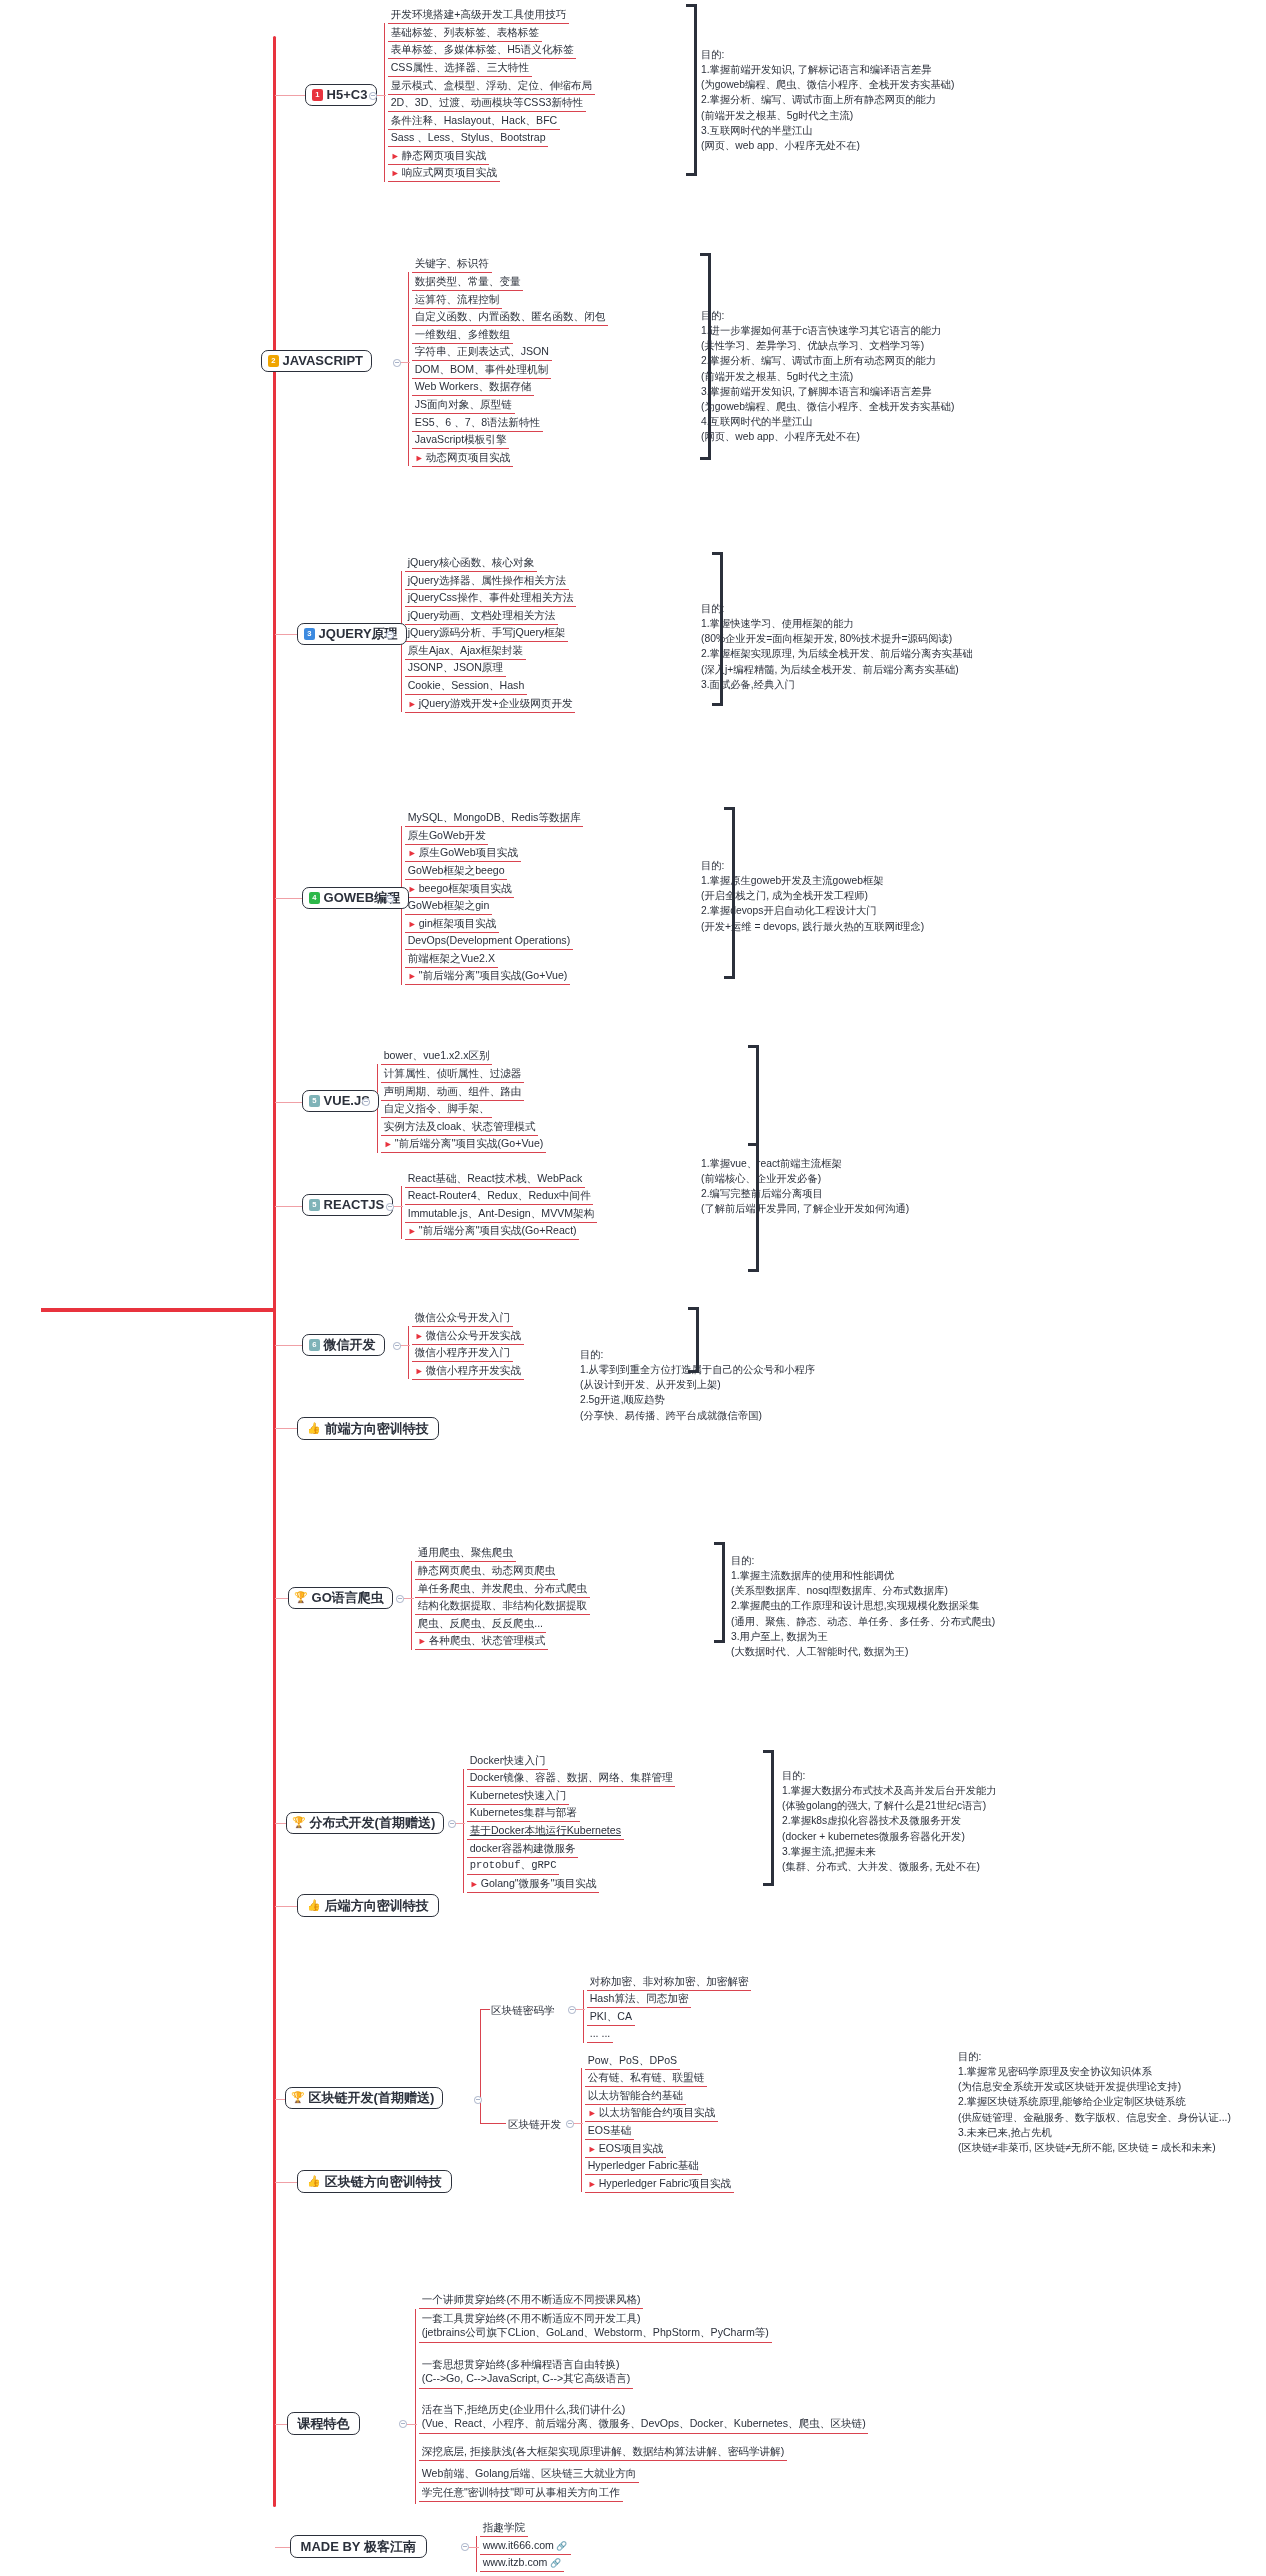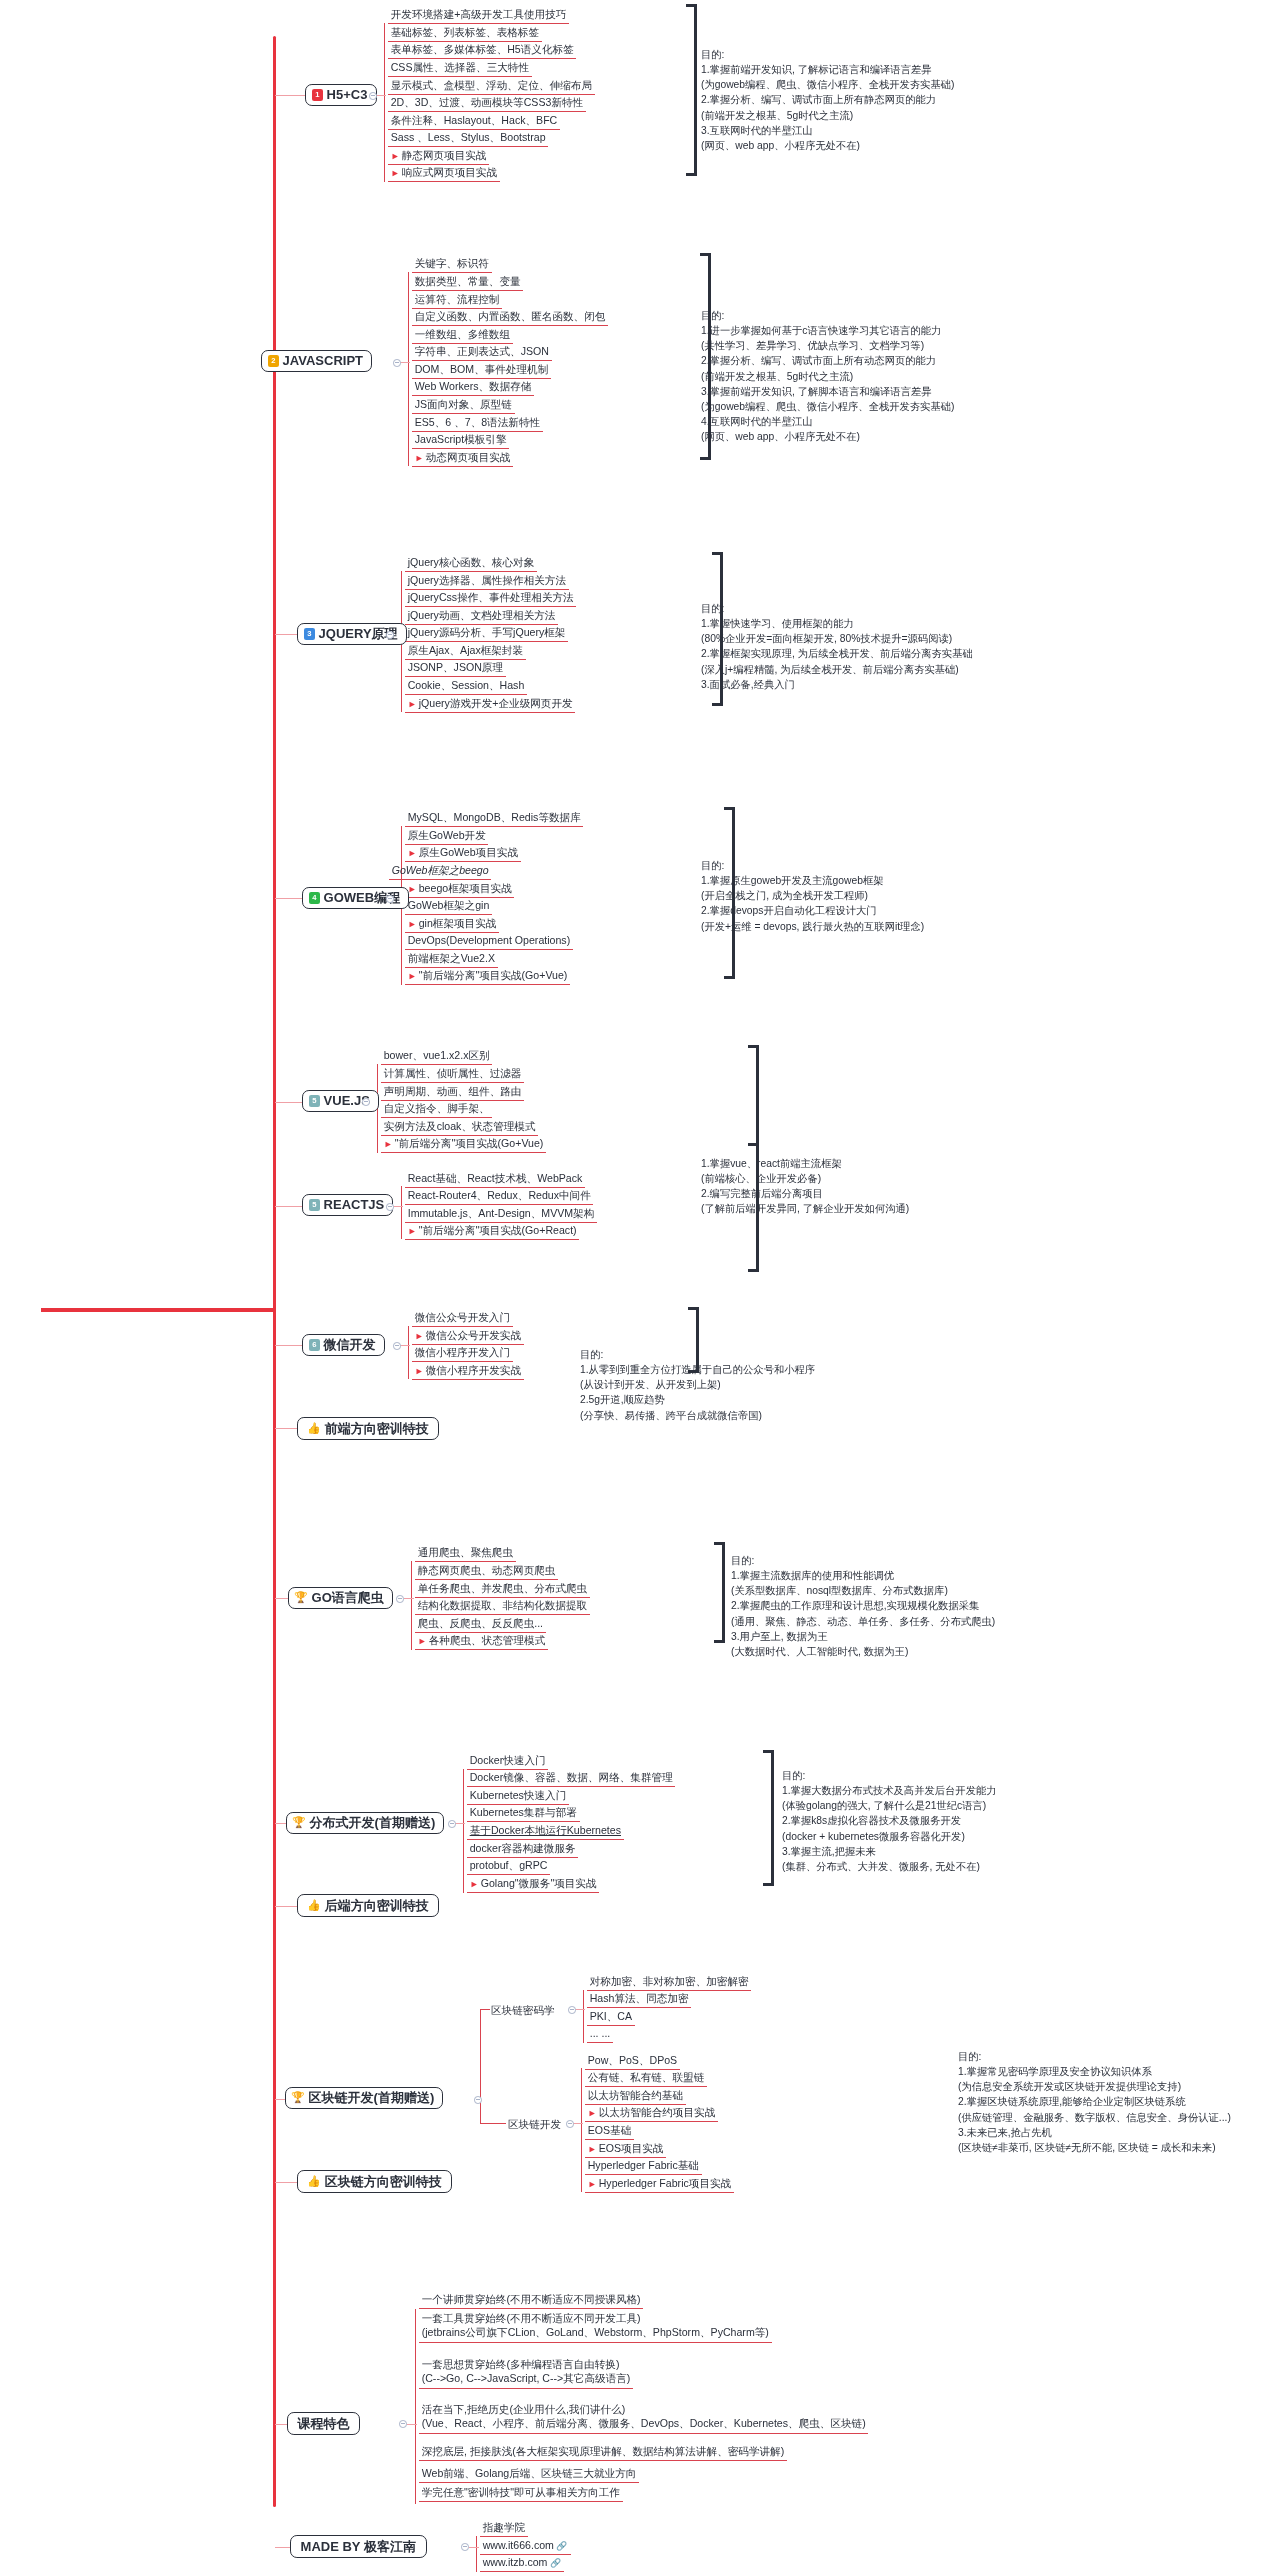--- a/index.html
+++ b/index.html
@@ -232,21 +232,21 @@
       <span>JQUERY原理</span>
     </div>
     <div class="collapse" style="left: 386px; top: 631px;"></div>
     <div class="stub" style="left: 393px; top: 634px; width: 9.6px;"></div>
     <div style="position: absolute; left: 275px; top: 634px; width: 41px; height: 1.4px; background: rgb(240, 160, 166);"></div>
     <div class="bracket" style="left: 712px; top: 552px; height: 154px;"></div>
     <div class="goal" style="left: 701px; top: 601px;">目的:<br>1.掌握快速学习、使用框架的能力<br>(80%企业开发=面向框架开发, 80%技术提升=源码阅读)<br>2.掌握框架实现原理, 为后续全栈开发、前后端分离夯实基础<br>(深入j+编程精髓, 为后续全栈开发、前后端分离夯实基础)<br>3.面试必备,经典入门</div>
     <div class="leaf" style="left: 405px; top: 811px;"><span>MySQL、MongoDB、Redis等数据库</span></div>
     <div class="leaf" style="left: 405px; top: 829px;"><span>原生GoWeb开发</span></div>
     <div class="leaf" style="left: 405px; top: 846px;"><span class="flag">►</span><span>原生GoWeb项目实战</span></div>
-    <div class="leaf" style="left: 389px; top: 864px; font-style: italic;"><span>GoWeb框架之beego</span></div>
+    <div class="leaf" style="left: 405px; top: 864px;"><span>GoWeb框架之beego</span></div>
     <div class="leaf" style="left: 405px; top: 882px;"><span class="flag">►</span><span>beego框架项目实战</span></div>
     <div class="leaf" style="left: 405px; top: 899px;"><span>GoWeb框架之gin</span></div>
     <div class="leaf" style="left: 405px; top: 917px;"><span class="flag">►</span><span>gin框架项目实战</span></div>
     <div class="leaf" style="left: 405px; top: 934px;"><span>DevOps(Development Operations)</span></div>
     <div class="leaf" style="left: 405px; top: 952px;"><span>前端框架之Vue2.X</span></div>
     <div class="leaf" style="left: 405px; top: 969px;"><span class="flag">►</span><span>"前后端分离"项目实战(Go+Vue)</span></div>
     <div class="spine" style="left: 401px; top: 826px; height: 159px;"></div>
     <div class="node" style="left: 302px; top: 887px;">
       <span class="num" style="background: rgb(45, 184, 74);">4</span>
       <span>GOWEB编程</span>
@@ -329,21 +329,21 @@
     <div class="stub" style="left: 404px; top: 1598px; width: 9.6px;"></div>
     <div style="position: absolute; left: 275px; top: 1598px; width: 41px; height: 1.4px; background: rgb(240, 160, 166);"></div>
     <div class="bracket" style="left: 714px; top: 1542px; height: 101px;"></div>
     <div class="goal" style="left: 731px; top: 1553px;">目的:<br>1.掌握主流数据库的使用和性能调优<br>(关系型数据库、nosql型数据库、分布式数据库)<br>2.掌握爬虫的工作原理和设计思想,实现规模化数据采集<br>(通用、聚焦、静态、动态、单任务、多任务、分布式爬虫)<br>3.用户至上, 数据为王<br>(大数据时代、人工智能时代, 数据为王)</div>
     <div class="leaf" style="left: 467px; top: 1754px;"><span>Docker快速入门</span></div>
     <div class="leaf" style="left: 467px; top: 1771px;"><span>Docker镜像、容器、数据、网络、集群管理</span></div>
     <div class="leaf" style="left: 467px; top: 1789px;"><span>Kubernetes快速入门</span></div>
     <div class="leaf" style="left: 467px; top: 1806px;"><span>Kubernetes集群与部署</span></div>
     <div class="leaf" style="left: 467px; top: 1824px; text-decoration: underline;"><span>基于Docker本地运行Kubernetes</span></div>
     <div class="leaf" style="left: 467px; top: 1842px;"><span>docker容器构建微服务</span></div>
-    <div class="leaf" style="left: 467px; top: 1859px;"><span>protobuf、gRPC</span></div>
+    <div class="leaf" style="left: 467px; top: 1859px; font-family: Liberation Mono, monospace;"><span>protobuf、gRPC</span></div>
     <div class="leaf" style="left: 467px; top: 1877px;"><span class="flag">►</span><span>Golang"微服务"项目实战</span></div>
     <div class="spine" style="left: 463px; top: 1769px; height: 124px;"></div>
     <div class="node" style="left: 286px; top: 1812px;">
       <span class="emoji">🏆</span>
       <span>分布式开发(首期赠送)</span>
     </div>
     <div class="collapse" style="left: 448px; top: 1820px;"></div>
     <div class="stub" style="left: 455px; top: 1823px; width: 9.6px;"></div>
     <div style="position: absolute; left: 275px; top: 1823px; width: 41px; height: 1.4px; background: rgb(240, 160, 166);"></div>
     <div class="bracket" style="left: 763px; top: 1750px; height: 136px;"></div>

